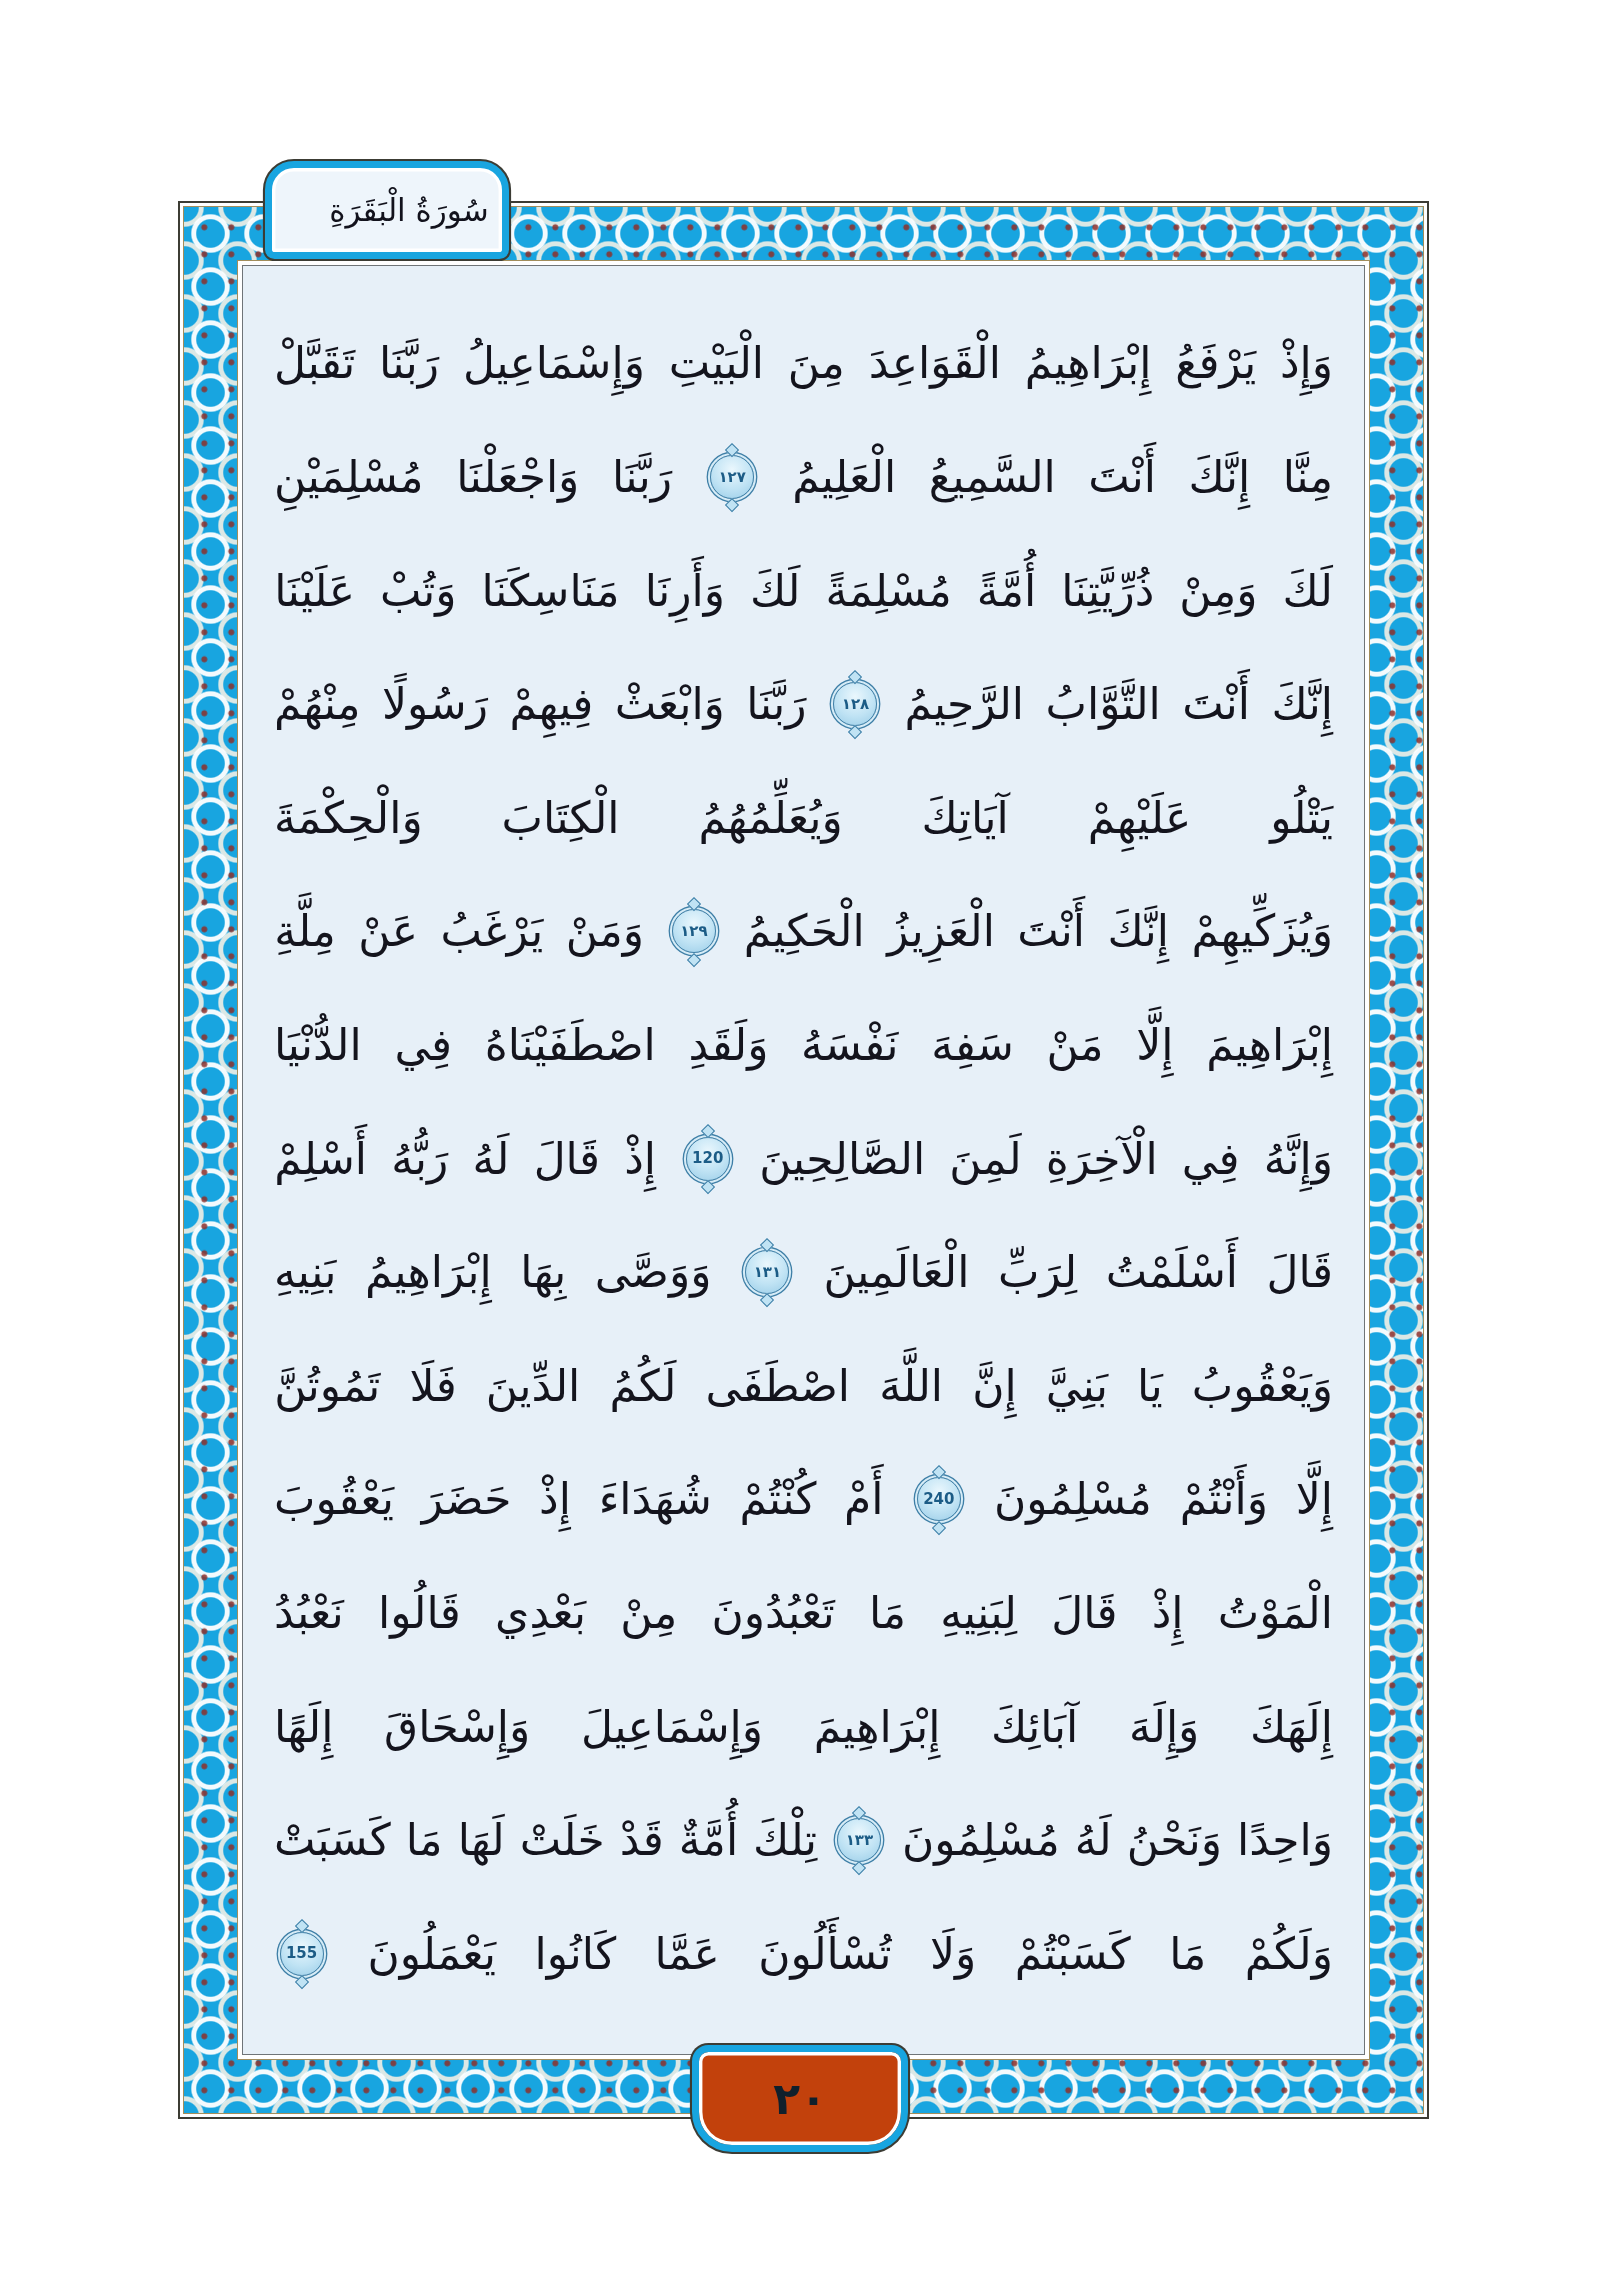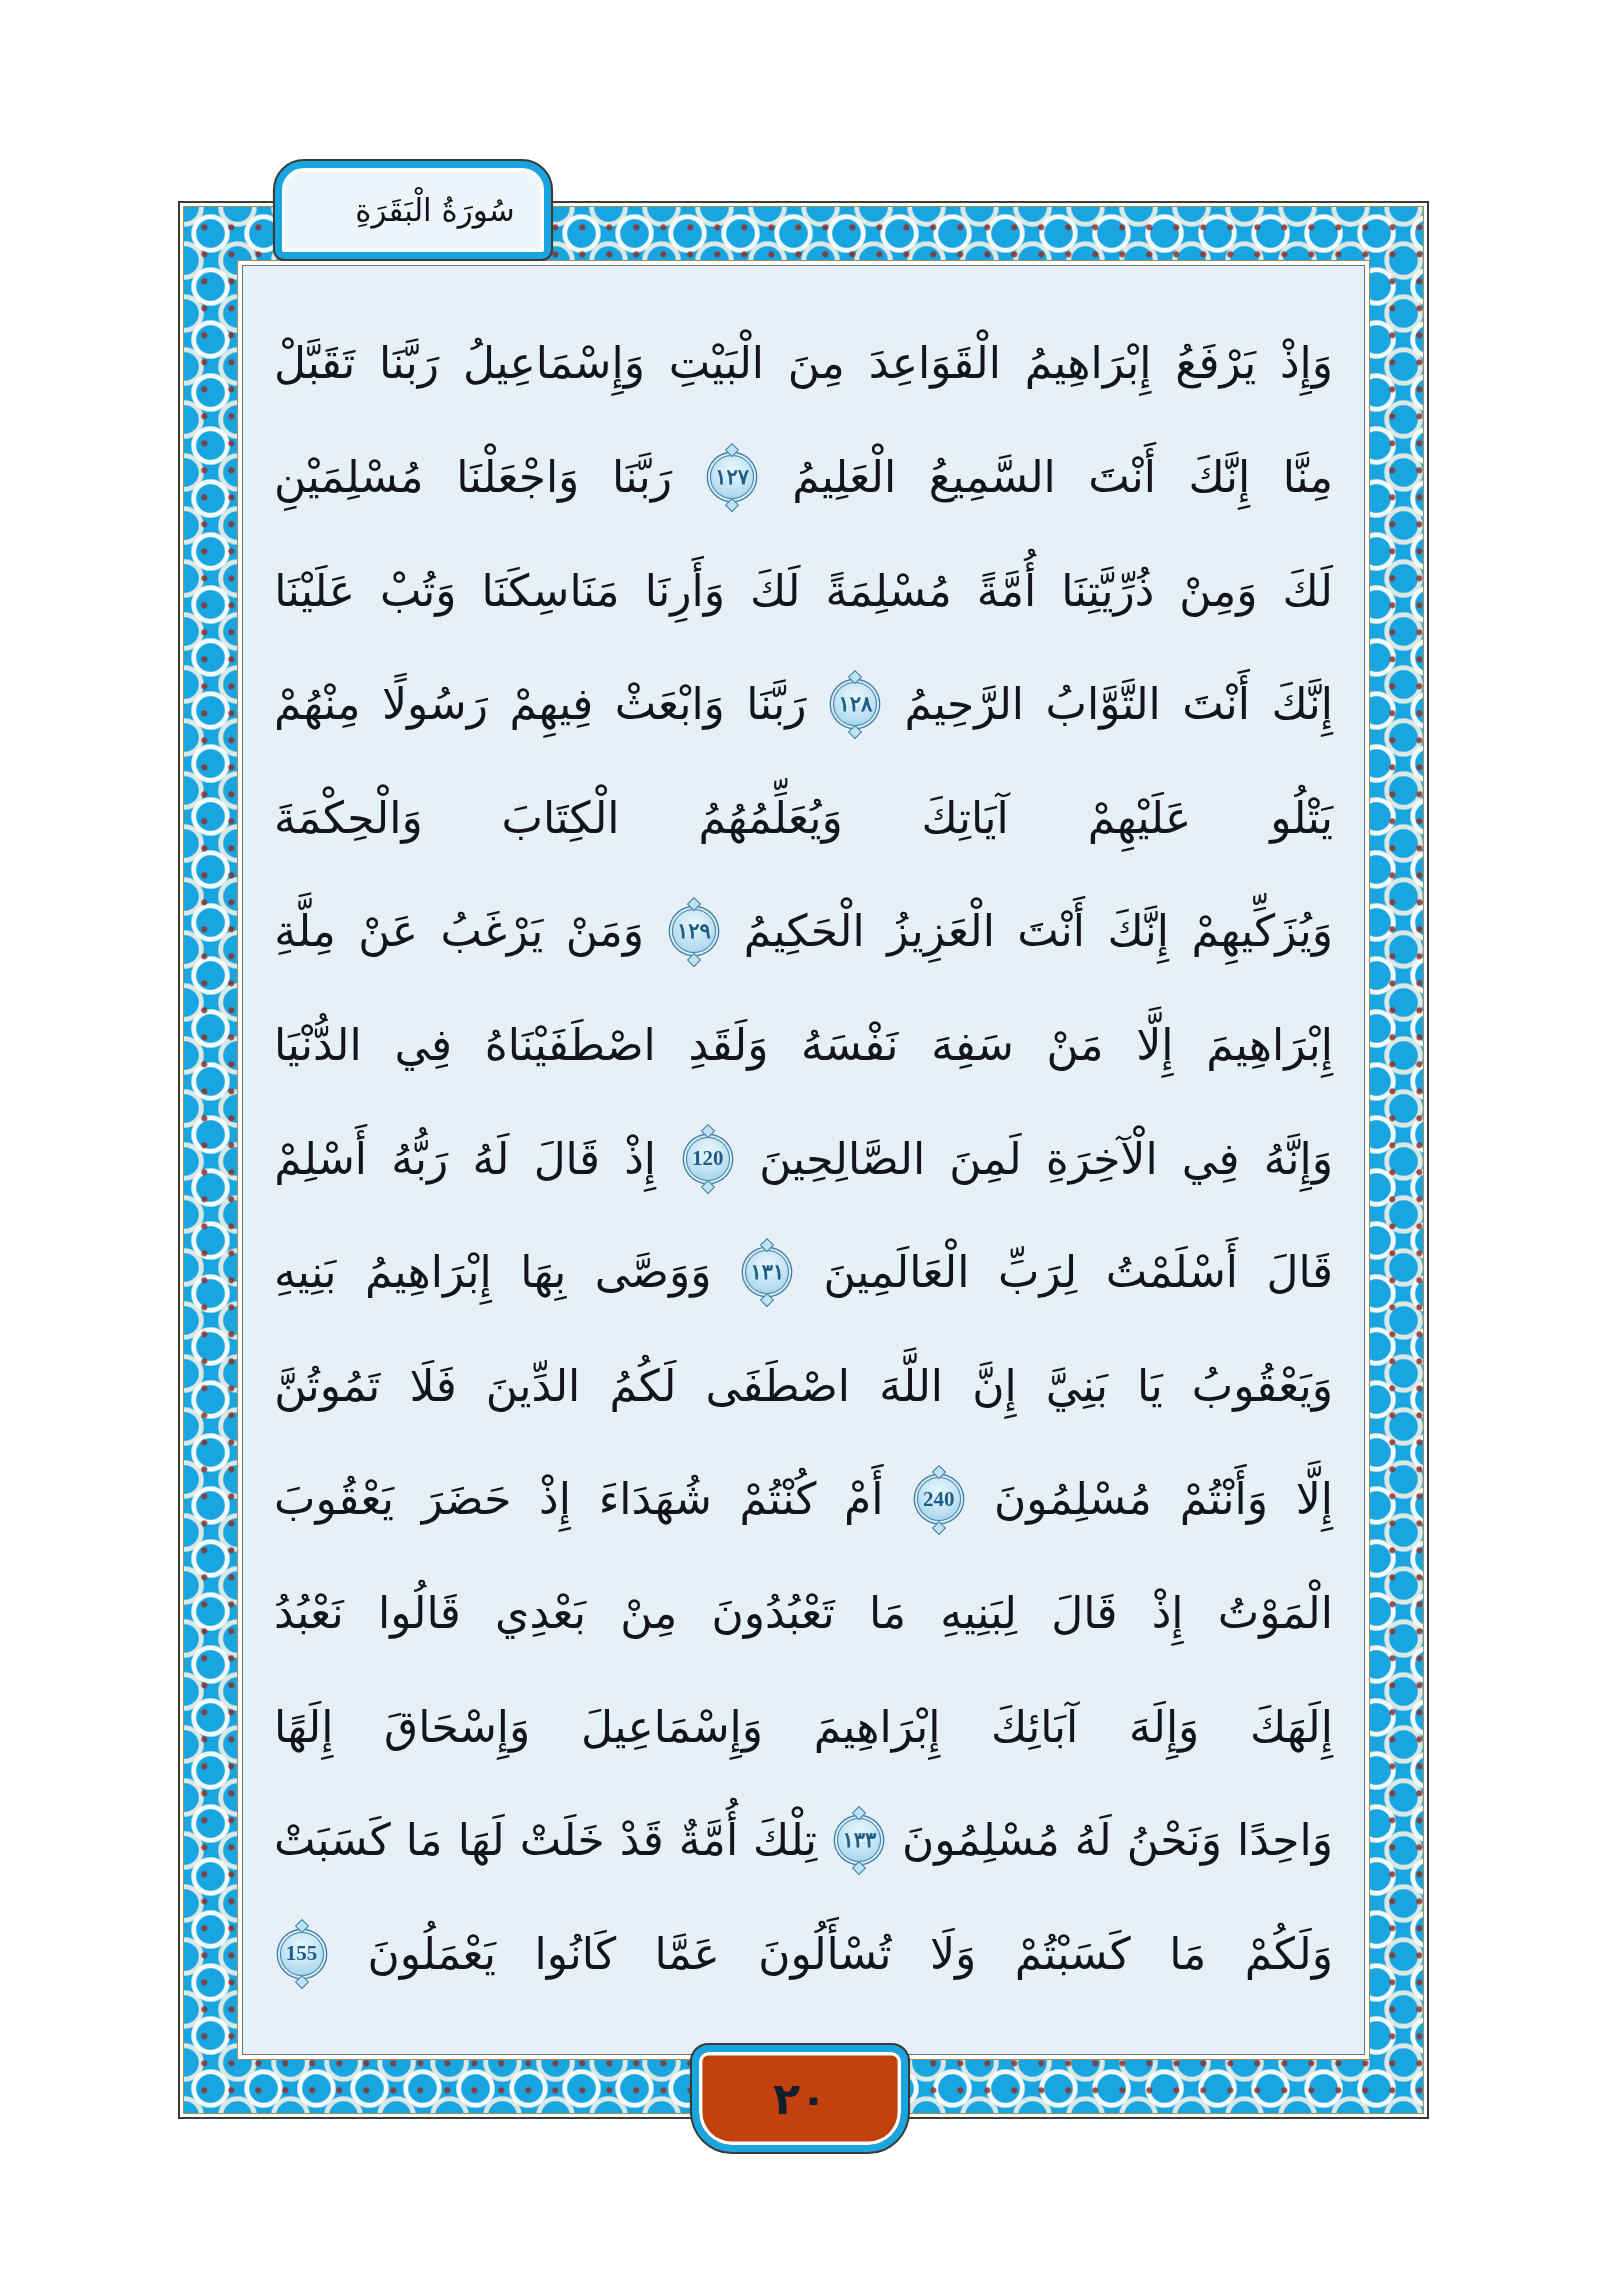--- a/index.html
+++ b/index.html
@@ -106,43 +106,42 @@
     position: absolute;
     bottom: -11.6px;
     left: 50%;
     transform: translateX(-50%) rotate(45deg);
     width: 7.5px;
     height: 7.5px;
     background: #c0e3f4;
     border: 1.4px solid #3d7ea6;
   }
   .vnum {
-    font-size: 21px;
+    font-size: 15px;
     font-weight: bold;
     color: #1c5c86;
     line-height: 1;
-    font-family: Liberation Serif, serif;
   }
 
   
   .tab {
     position: absolute;
     top: 161px;
     height: 98px;
     box-sizing: border-box;
     background: #eef5fb;
     border: 7.5px solid #18a5e0;
     border-radius: 29px 29px 9.6px 9.6px;
     box-shadow: 0 0 0 2.1px #3c3c34, inset 0 0 0 3.4px #ffffff;
     display: flex;
     align-items: center;
     justify-content: center;
     z-index: 3;
   }
-  .tab-surah { left: 275px;  width: 276px; padding-left: 44px; }
+  .tab-surah { left: 265px;  width: 244px; padding-left: 44px; }
   .tab-juz   { left: 1051px; width: 286px; }
   .tab span {
     font-size: 31px;
     color: #12121c;
     direction: rtl;
     white-space: nowrap;
   }
 
   
   .page-tab {

